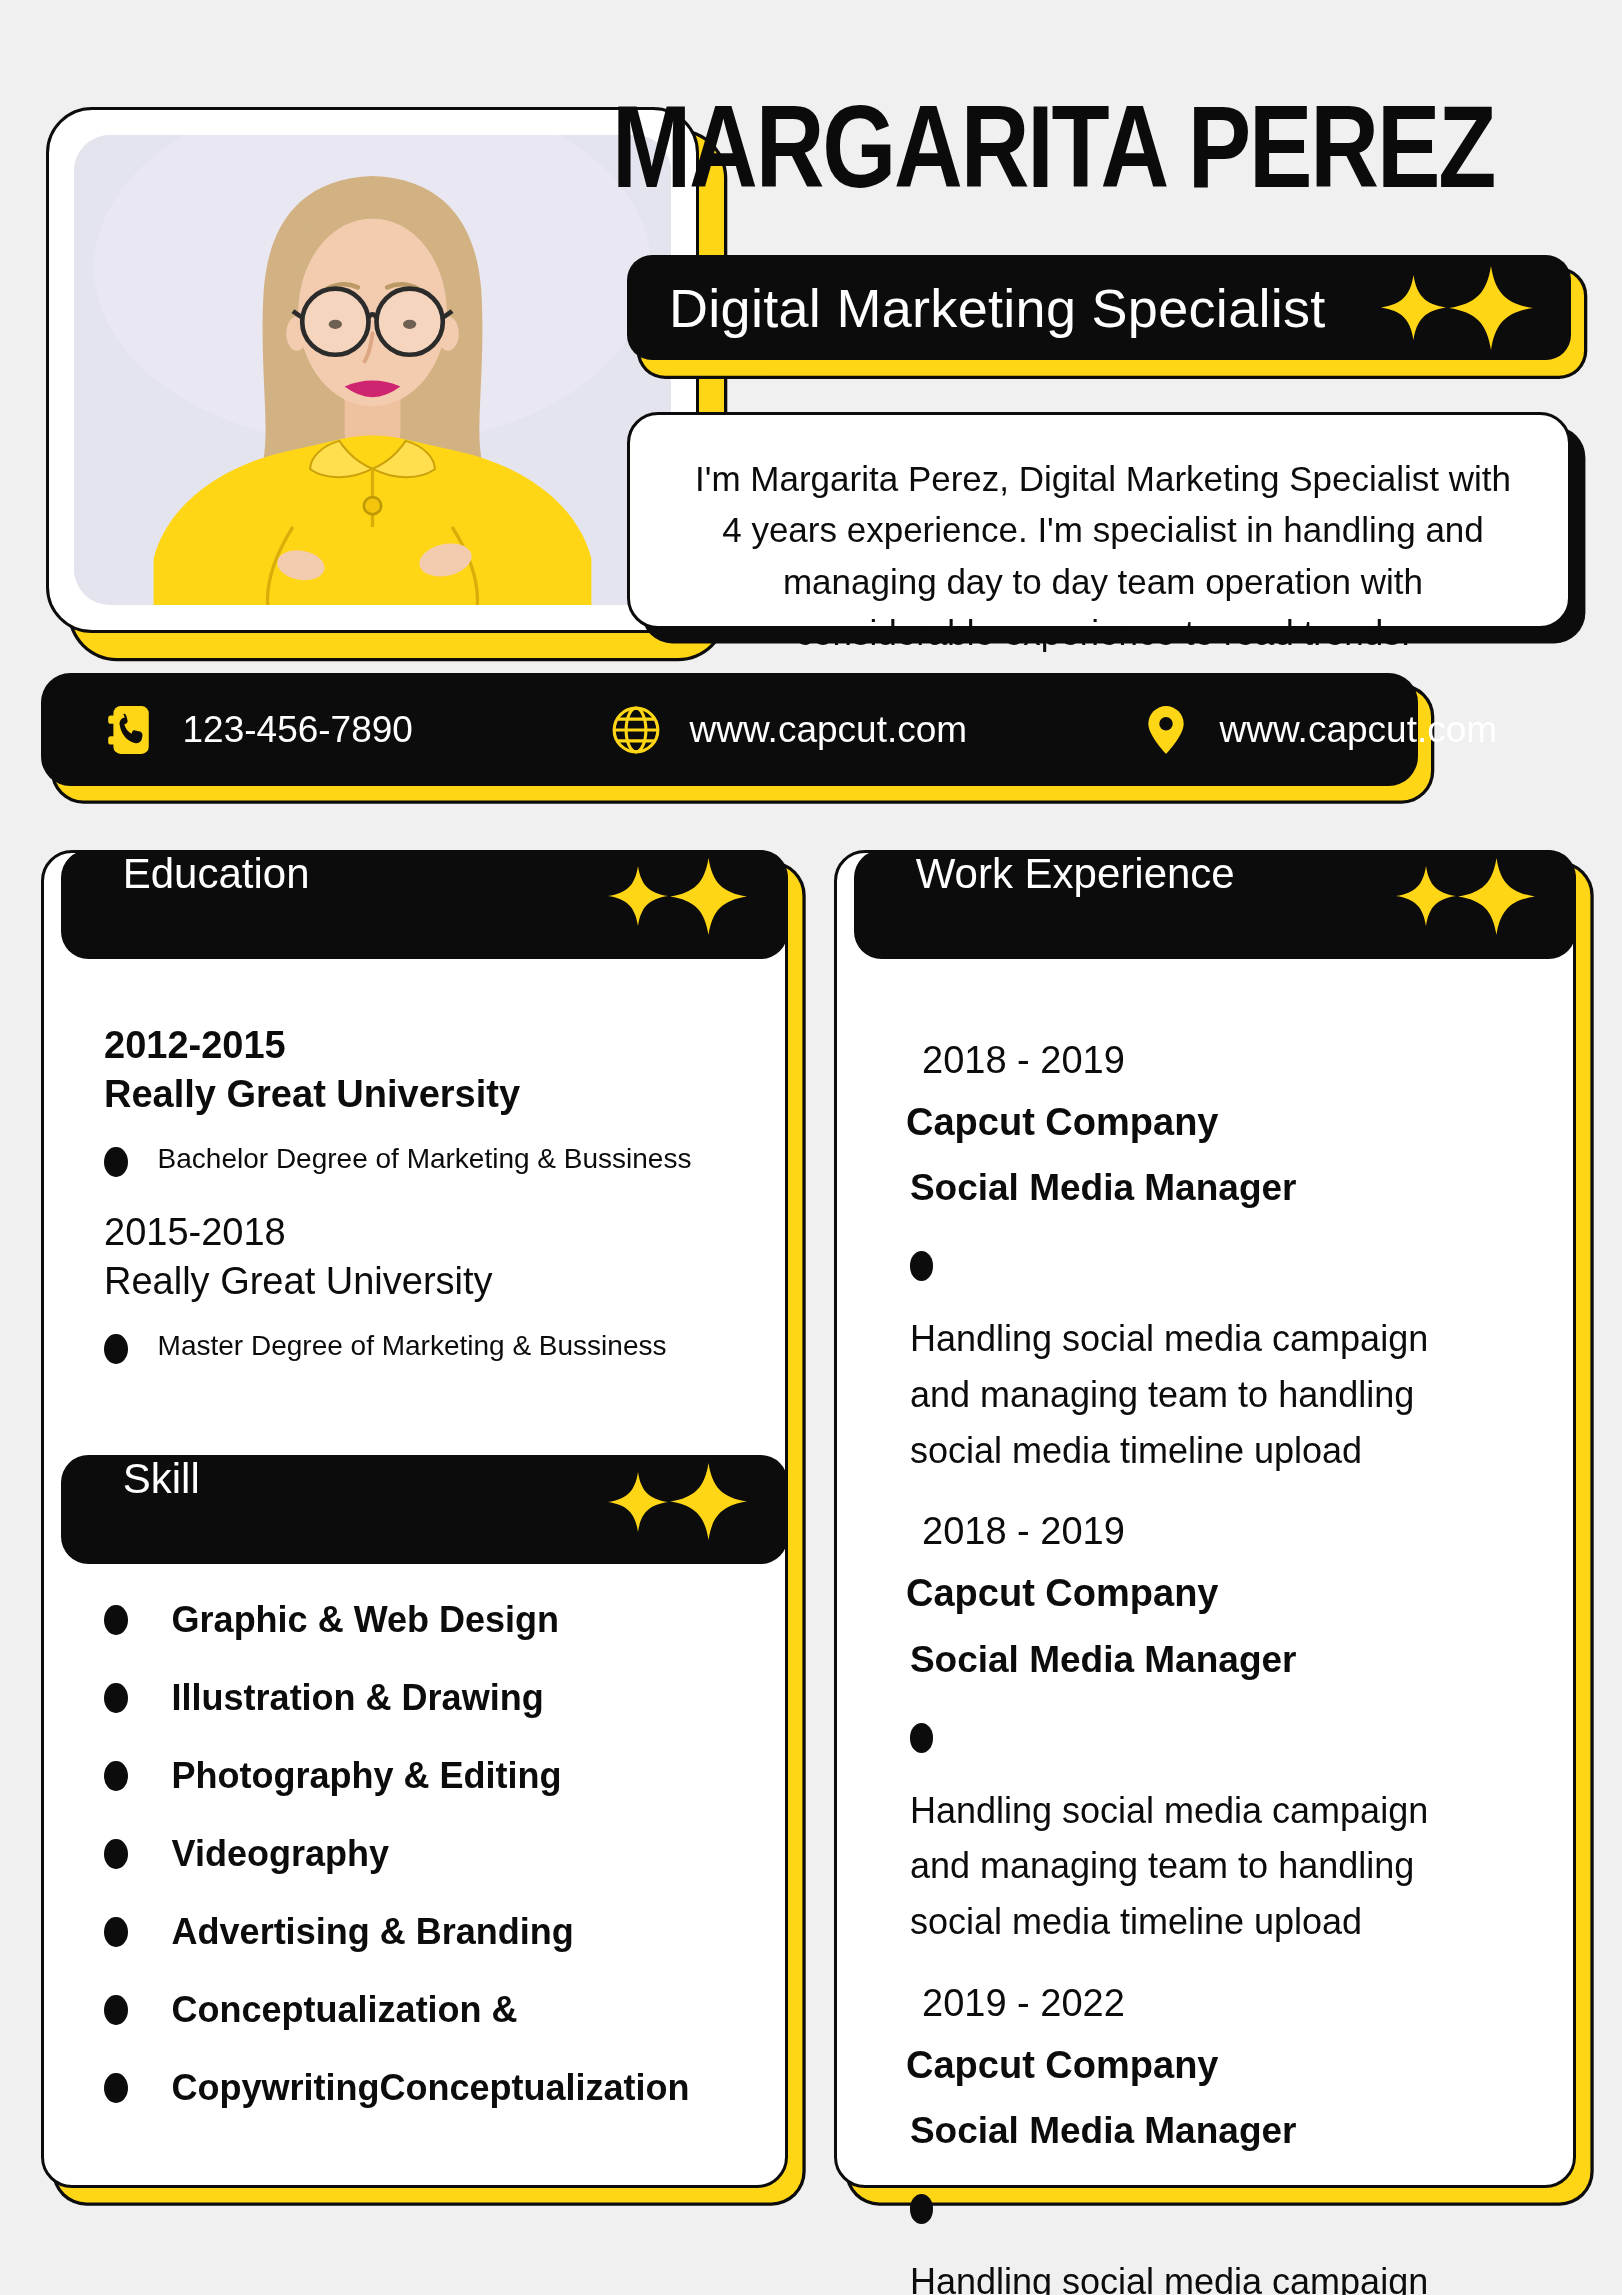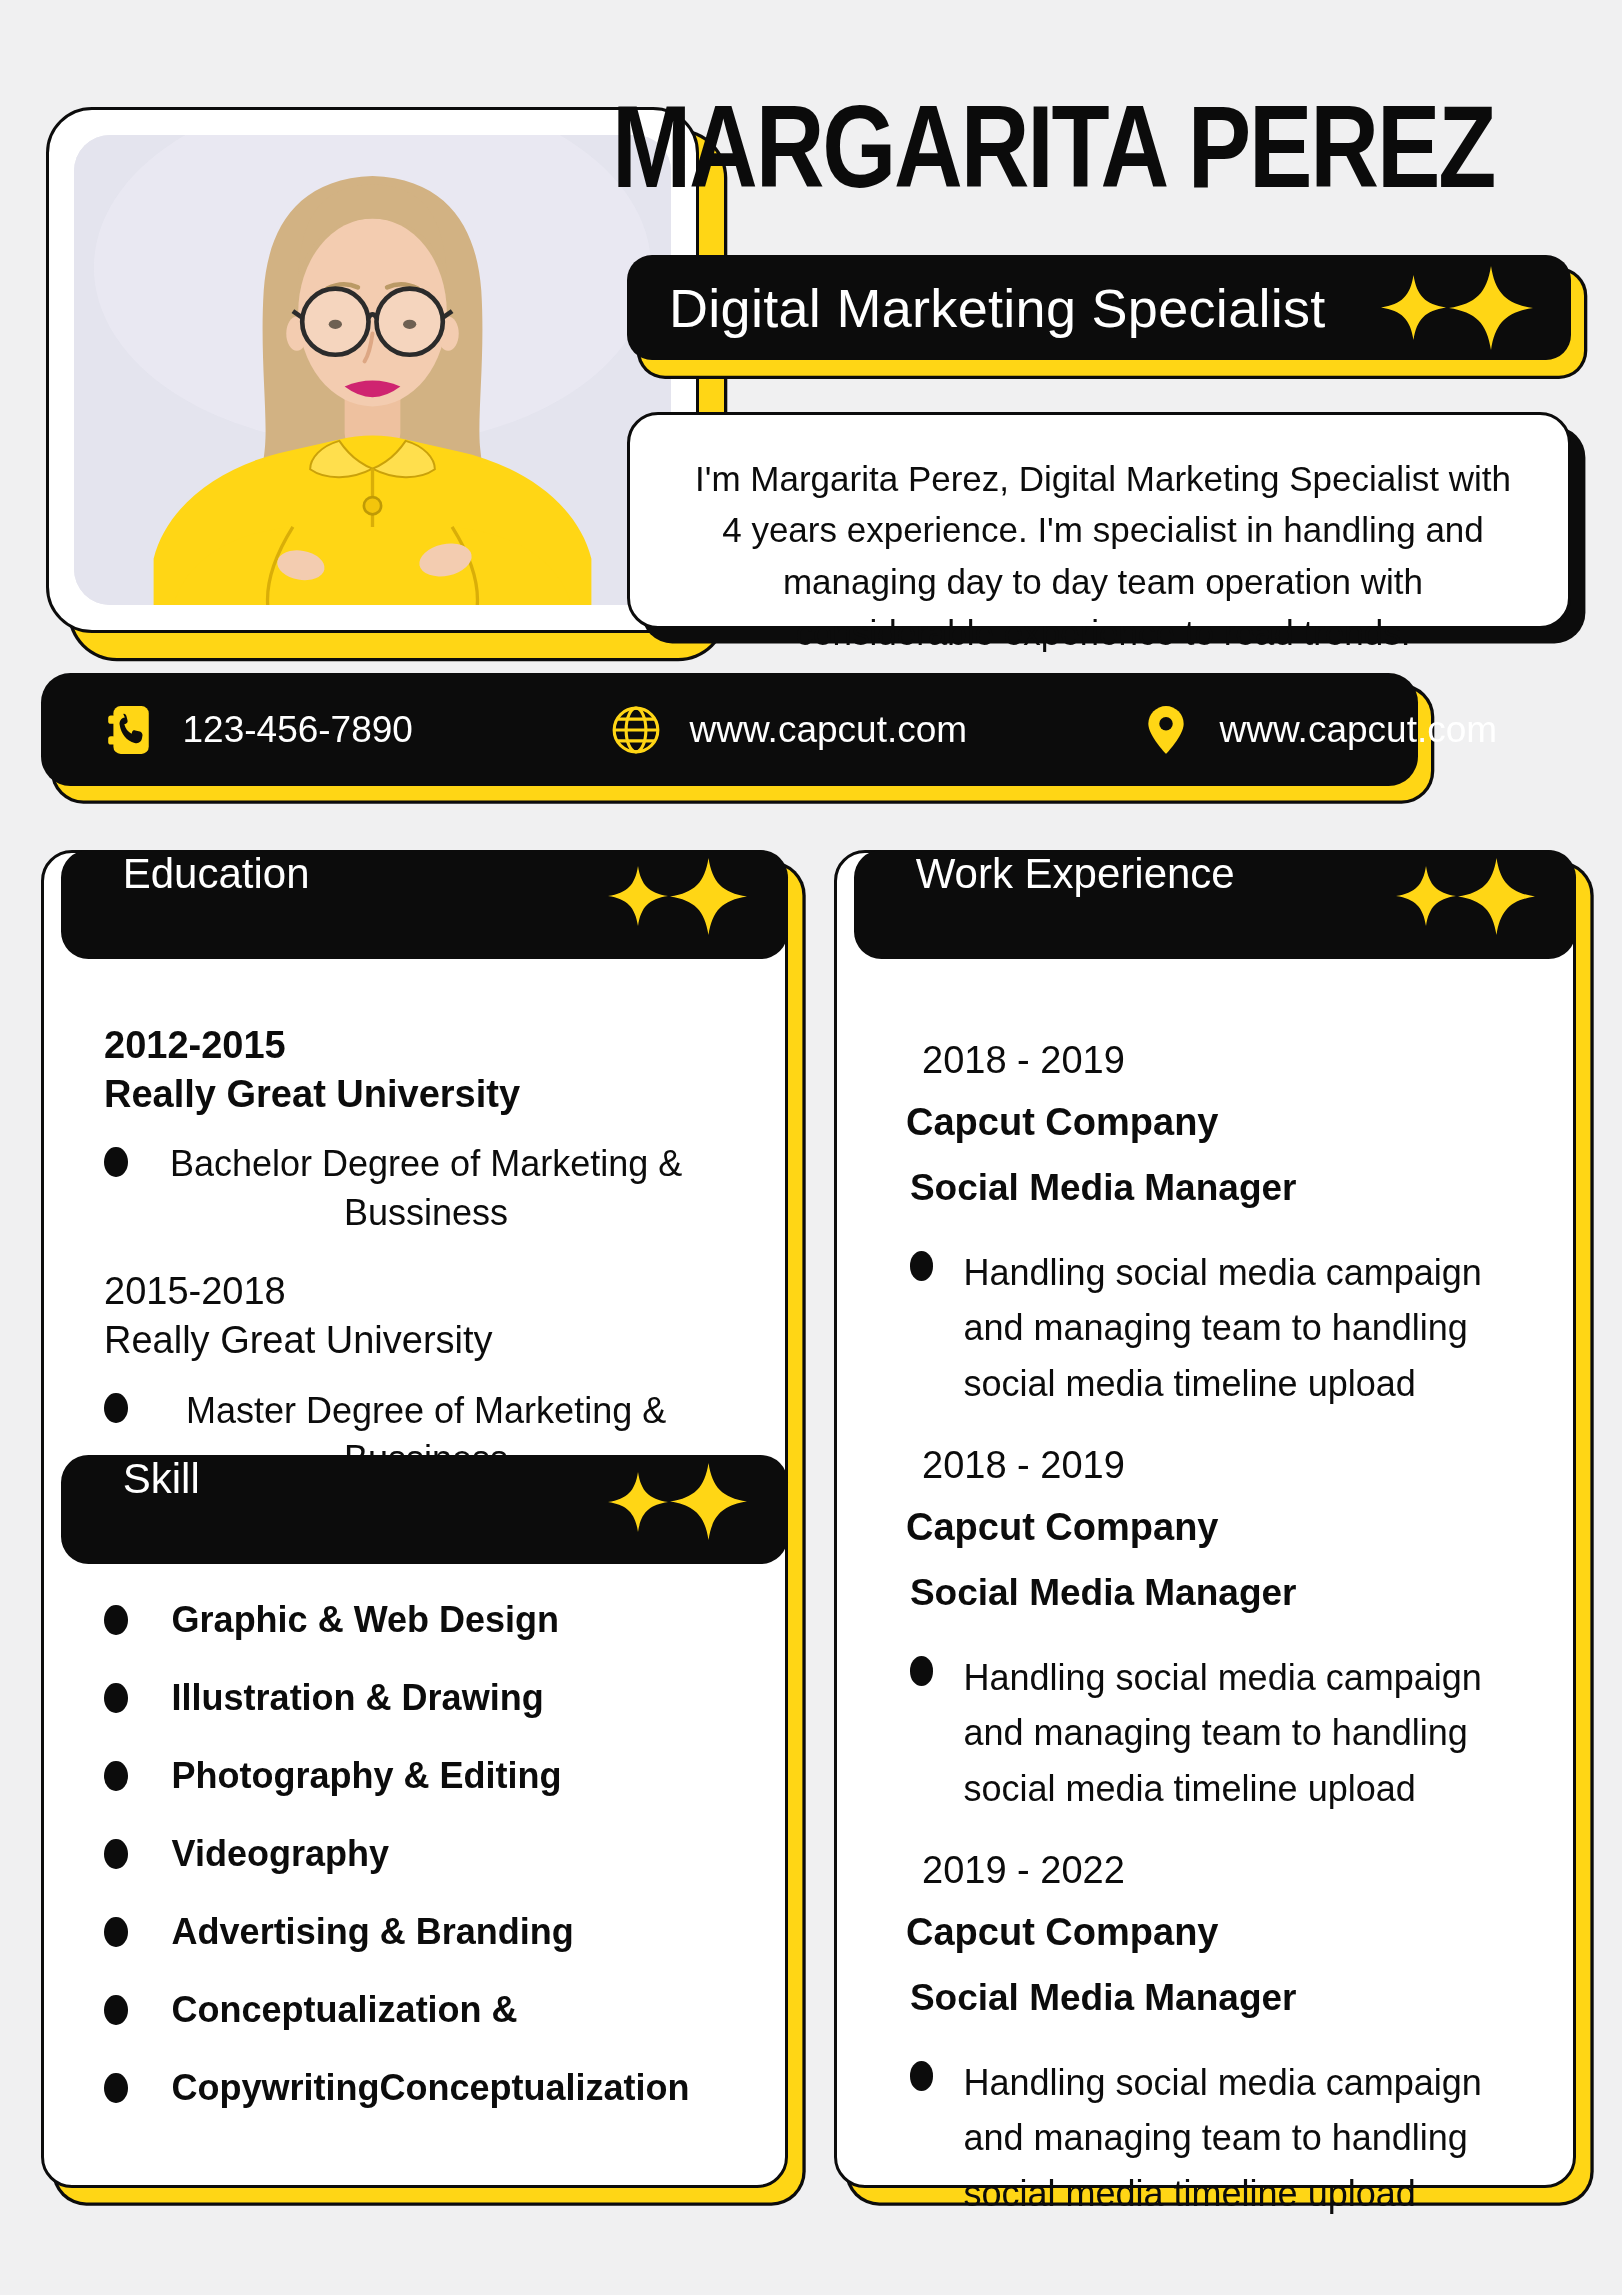--- a/index.html
+++ b/index.html
@@ -85,33 +85,33 @@
   .panel-header .star-lg { width:77px; height:77px; }
 
   
   .edu-content { position:absolute; left:60px; right:36px; top:171px; }
   .edu-entry .period { margin:0; font-size:38px; line-height:1.15; }
   .edu-entry .school { margin:5.2px 0 0 0; font-size:38px; line-height:1.15; }
   .edu-entry.bold .period, .edu-entry.bold .school { font-weight:bold; }
   .edu-entry + .edu-entry { margin-top:33px; }
   .li { display:flex; gap:30px; margin-top:23.6px; }
   .dot { width:23.6px; height:30px; border-radius:50%; background:#0c0c0c; flex:none; margin-top:6.5px; }
-  .degree { font-size:36px; line-height:1.35; width:537px;text-align:center; }
+  .degree { font-size:28px; line-height:1.35; width:537px; }
 
   
   .skill-list { position:absolute; left:60px; top:746px; margin:0; padding:0; list-style:none; }
   .skill-item { display:flex; align-items:center; gap:44px; margin-bottom:36px; font-size:36px;font-weight:bold; }
   .skill-item .dot { margin-top:0; }
 
   
   .xp-content { position:absolute; left:69px; right:34px; top:169px; }
   .job .period  { margin:16px; font-size:38px; font-weight:normal; line-height:1.2; }
   .job .company { margin:7.9px 0 0 0; font-size:38px; font-weight:bold; line-height:1.2; }
   .job .role    { margin:21px 0 0 3.9px; font-size:37px; line-height:1.2;font-weight:bold; }
-  .job .li      { margin-top:34px; margin-left:3.9px; }
+  .job .li      { margin-top:34px; margin-left:3.9px;flex-direction:column; }
   .job .detail  { font-size:36px; line-height:1.55; width:553px; }
   .job + .job   { margin-top:31px; }
 </style>
 </head>
 <body>
 
 <div class="page">
 
   <section class="photo-card">
     <div class="photo-frame">

